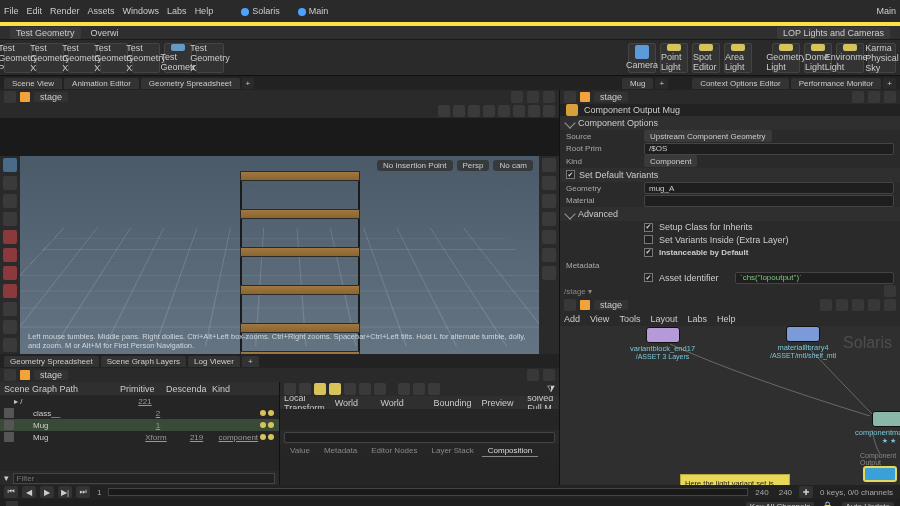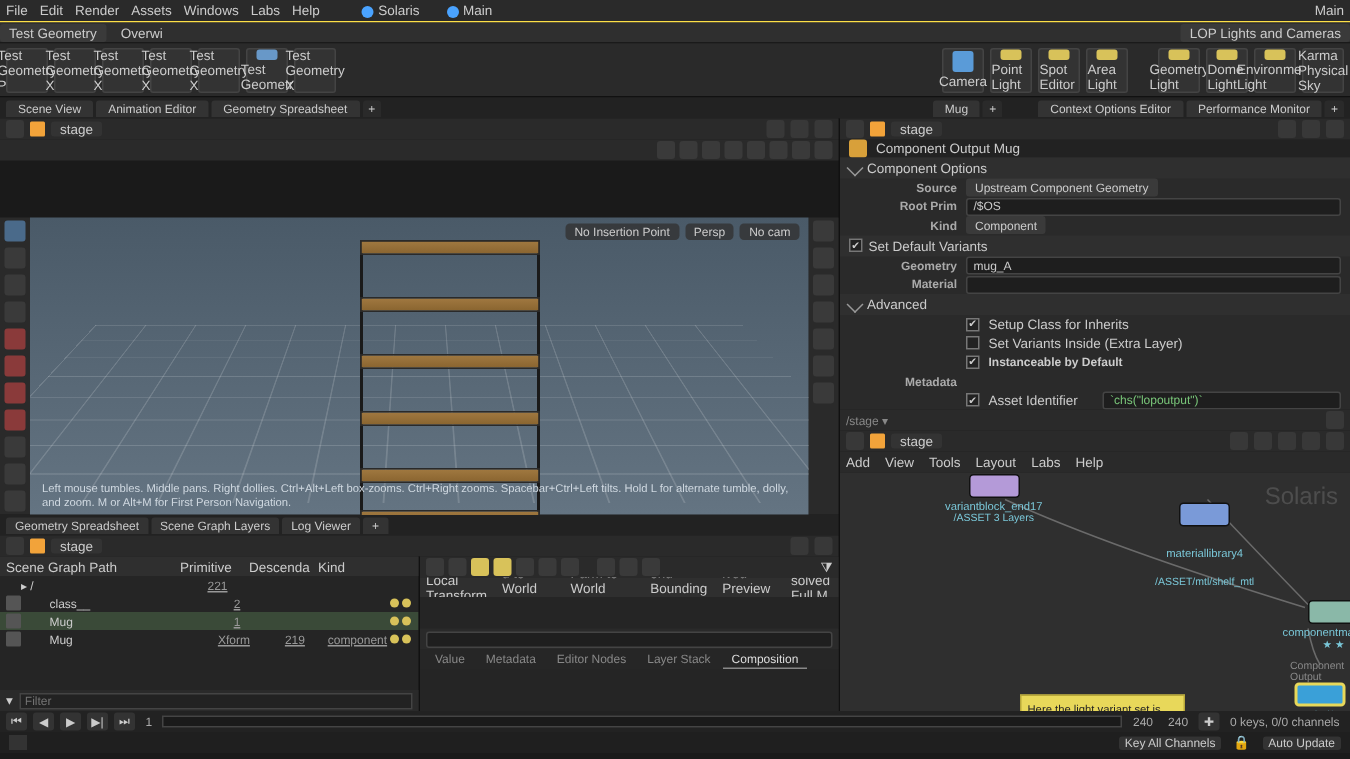--- a/index.html
+++ b/index.html
@@ -1,25 +1,25 @@
 <!DOCTYPE html>
 <html><head>
 <meta charset="utf-8">
 <style>
 * { margin:0; padding:0; box-sizing:border-box; font-family:sans-serif; font-size:9px; color:#ccc; user-select:none; }
 body { width:900px; height:506px; background:#1a1a1a; overflow:hidden; }
 .row { display:flex; align-items:center; }
 
 
-.menubar { height:15px; background:#2a2a2a; border-bottom:1px solid #fde047; padding:0 4px; gap:8px; }
+.menubar { height:26px; background:#2a2a2a; border-bottom:4px solid #fde047; padding:0 4px; gap:8px; }
 .menubar span { cursor:default; }
 .menubar .right { margin-left:auto; }
 
 
-.toolbar2 { height:14px; background:#2f2f2f; border-bottom:1px solid #1a1a1a; padding:0 0; gap:10px; }
+.toolbar2 { height:14px; background:#2f2f2f; border-bottom:1px solid #1a1a1a; padding:0 10px; gap:10px; }
 .toolbar2 .tab { padding:1px 6px; background:#3a3a3a; border-radius:2px; }
 .dot { width:8px; height:8px; border-radius:50%; background:#4aa3ff; display:inline-block; margin-right:3px; vertical-align:middle; }
 
 
 .shelf { height:36px; background:#2a2a2a; border-bottom:1px solid #111; padding:2px 4px; gap:4px; }
 .shelf .tool { width:28px; height:30px; background:#333; border:1px solid #444; border-radius:2px; display:flex; flex-direction:column; align-items:center; justify-content:center; font-size:7px; color:#aaa; }
 .shelf .tool .ico { width:14px; height:14px; background:#6898c8; border-radius:2px; margin-bottom:1px; }
 .shelf .gap { width:12px; }
 .shelf .tool.yellow .ico { background:#d8c25a; }
 .shelf .tool.blue .ico { background:#5a9bd8; }
@@ -90,21 +90,21 @@
 .lh-row{height:14px;background:#2a2a2a;display:flex;align-items:center;padding:0 4px;gap:6px;font-size:8px;}
 .lh-row .field{flex:1;background:#1f1f1f;border:1px solid #444;height:11px;border-radius:2px;}
 .lh-tabs{height:13px;background:#262626;display:flex;align-items:center;gap:2px;padding:0 4px;}
 .lh-tabs .t{padding:1px 6px;font-size:8px;color:#888;}
 .lh-tabs .t.on{color:#ddd;border-bottom:1px solid #888;}
 .param-pane{background:#2a2a2a;display:flex;flex-direction:column;}
 .param-title{height:14px;background:#222;display:flex;align-items:center;padding:0 6px;gap:6px;font-size:8px;}
 .param-sec{background:#2f2f2f;padding:2px 6px;font-size:8px;display:flex;align-items:center;gap:4px;}
 .param-sec .chev{width:8px;height:8px;border-left:1px solid #999;border-bottom:1px solid #999;transform:rotate(-45deg);}
 .param-row{display:flex;align-items:center;height:15px;padding:0 6px;gap:6px;}
-.param-row .lbl{width:72px;text-align:right;font-size:8px;color:#aaa;font-weight:bold;}
+.param-row .lbl{width:72px;text-align:left;font-size:8px;color:#aaa;}
 .param-row .val{flex:1;background:#1e1e1e;border:1px solid #444;height:12px;border-radius:2px;padding:0 4px;font-size:8px;display:flex;align-items:center;}
 .param-row .btn{background:#3a3a3a;padding:0 6px;height:12px;border-radius:2px;font-size:8px;display:flex;align-items:center;}
 .chk{width:9px;height:9px;border:1px solid #777;background:#222;display:inline-flex;align-items:center;justify-content:center;font-size:7px;}
 .chk.on::after{content:'✔';color:#ccc;font-size:7px;}
 
 
 .netpane{flex:1;background:#2f2f2f;position:relative;overflow:hidden;}
 .netpane .watermark{position:absolute;right:8px;top:8px;font-size:16px;color:rgba(200,200,200,0.2);}
 .node{position:absolute;display:flex;flex-direction:column;align-items:center;}
 .node .chip{width:34px;height:16px;border-radius:3px;border:1px solid #111;display:flex;align-items:center;justify-content:center;}
@@ -498,21 +498,21 @@
         <path d="M245 18 Q280 55 312 88" stroke="#6a6a6a" fill="none"></path>
         <path d="M312 104 Q315 120 320 128" stroke="#6a6a6a" fill="none"></path>
       </svg>
 
       <div class="node" style="left:70px;top:1px;">
         <div class="chip" style="background:#b49ad8"></div>
         <div class="nlabel">variantblock_end17</div>
         <div class="nsub">/ASSET
 3 Layers</div>
       </div>
-      <div class="node" style="left:210px;top:20px;gap:12px;">
+      <div class="node" style="left:210px;top:0;">
         <div class="chip" style="background:#7a9ad8"></div>
         <div class="nlabel">materiallibrary4</div>
         <div class="nsub">/ASSET/mtl/shelf_mtl</div>
       </div>
       <div class="node" style="left:295px;top:85px;">
         <div class="chip" style="background:#8ab8a8"></div>
         <div class="nlabel">componentmaterial3</div>
         <div class="nsub">★ ★</div>
       </div>
       <div class="node" style="left:300px;top:126px;">

